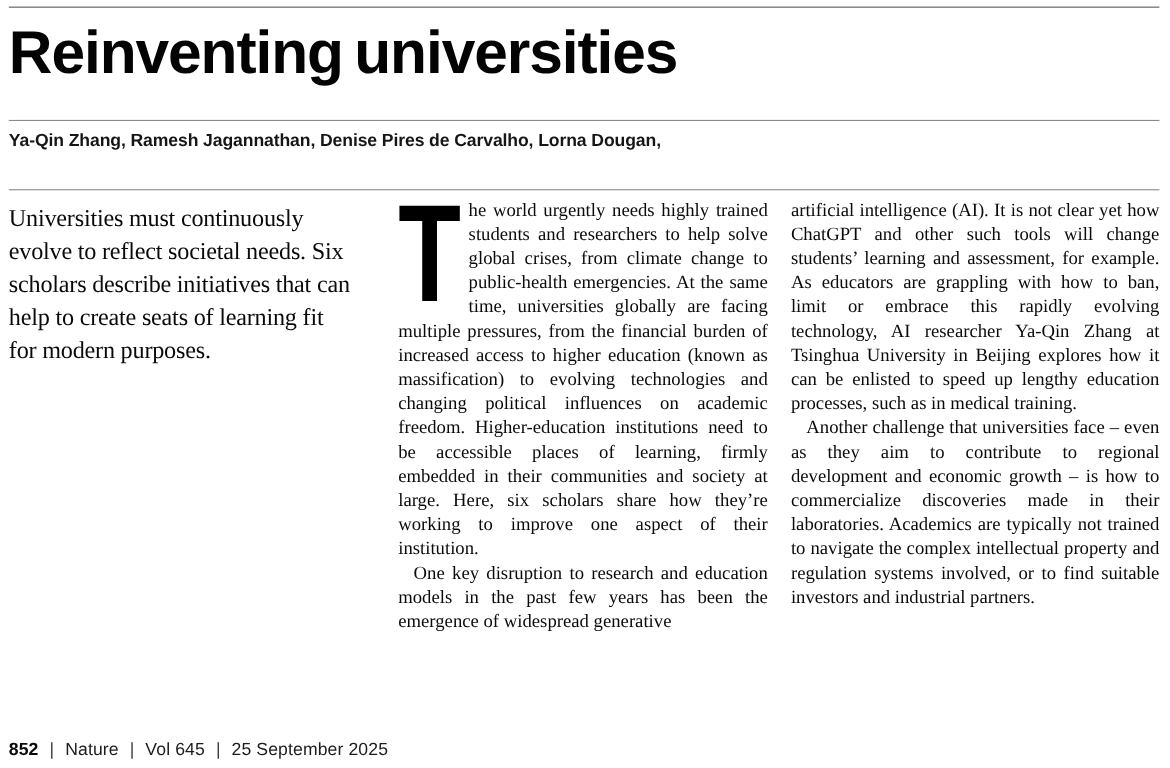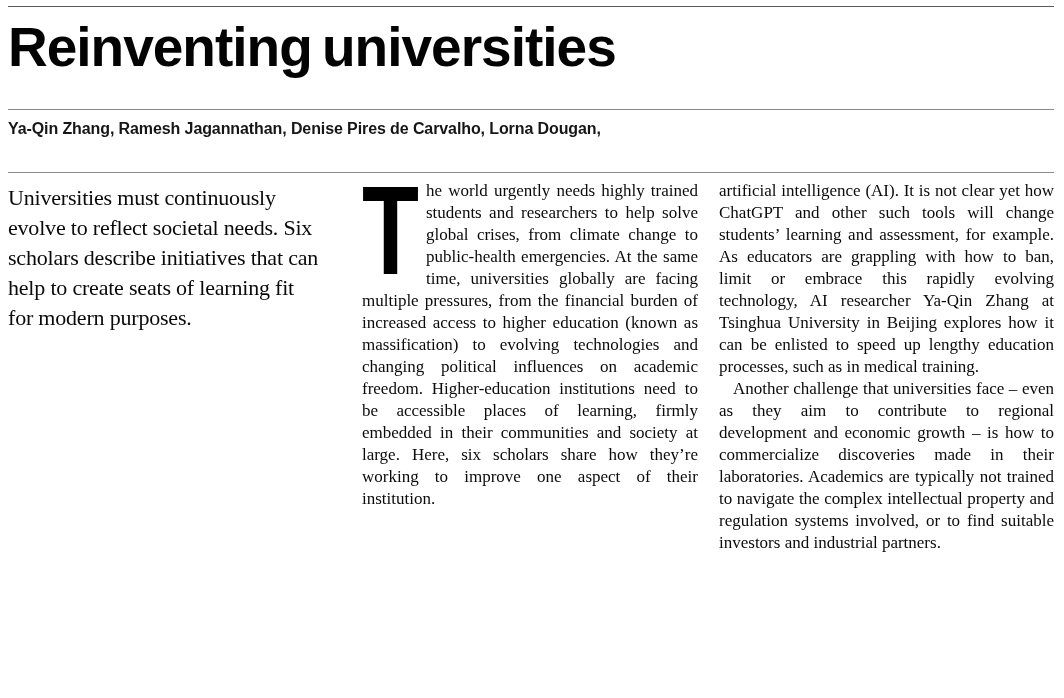--- a/index.html
+++ b/index.html
@@ -131,23 +131,27 @@
   </div>
 
   <hr class="rule rule-columns">
 
   <div class="columns">
 
     <div class="standfirst">Universities must continuously evolve to reflect societal needs. Six scholars describe initiatives that can help to create seats of learning fit for modern purposes.</div>
 
     <div class="body-col col-mid">
       <p><span class="dropcap">T</span><span>he world urgently needs highly trained students and researchers to help solve global crises, from climate change to public-health emergencies. At the same time, universities globally are facing multiple pressures, from the financial burden of increased access to higher education (known as massification) to evolving technologies and changing political influences on academic freedom. Higher-education institutions need to be accessible places of learning, firmly embedded in their communities and society at large. Here, six scholars share how they’re working to improve one aspect of their institution.</span></p>
+      <p class="para-indent">One key disruption to research and education models in the past few years has been the emergence of widespread generative</p>
     </div>
 
     <div class="body-col col-right">
       <p>artificial intelligence (AI). It is not clear yet how ChatGPT and other such tools will change students’ learning and assessment, for example. As educators are grappling with how to ban, limit or embrace this rapidly evolving technology, AI researcher Ya-Qin Zhang at Tsinghua University in Beijing explores how it can be enlisted to speed up lengthy education processes, such as in medical training.</p>
       <p class="para-indent">Another challenge that universities face – even as they aim to contribute to regional development and economic growth – is how to commercialize discoveries made in their laboratories. Academics are typically not trained to navigate the complex intellectual property and regulation systems involved, or to find suitable investors and industrial partners.</p>
     </div>
 
   </div>
 
+  <div class="footer">
+    <span class="page-num">852</span><span class="sep">|</span><span>Nature</span><span class="sep">|</span><span>Vol 645</span><span class="sep">|</span><span>25 September 2025</span>
+  </div>
 
 </div>
 
 </body></html>

